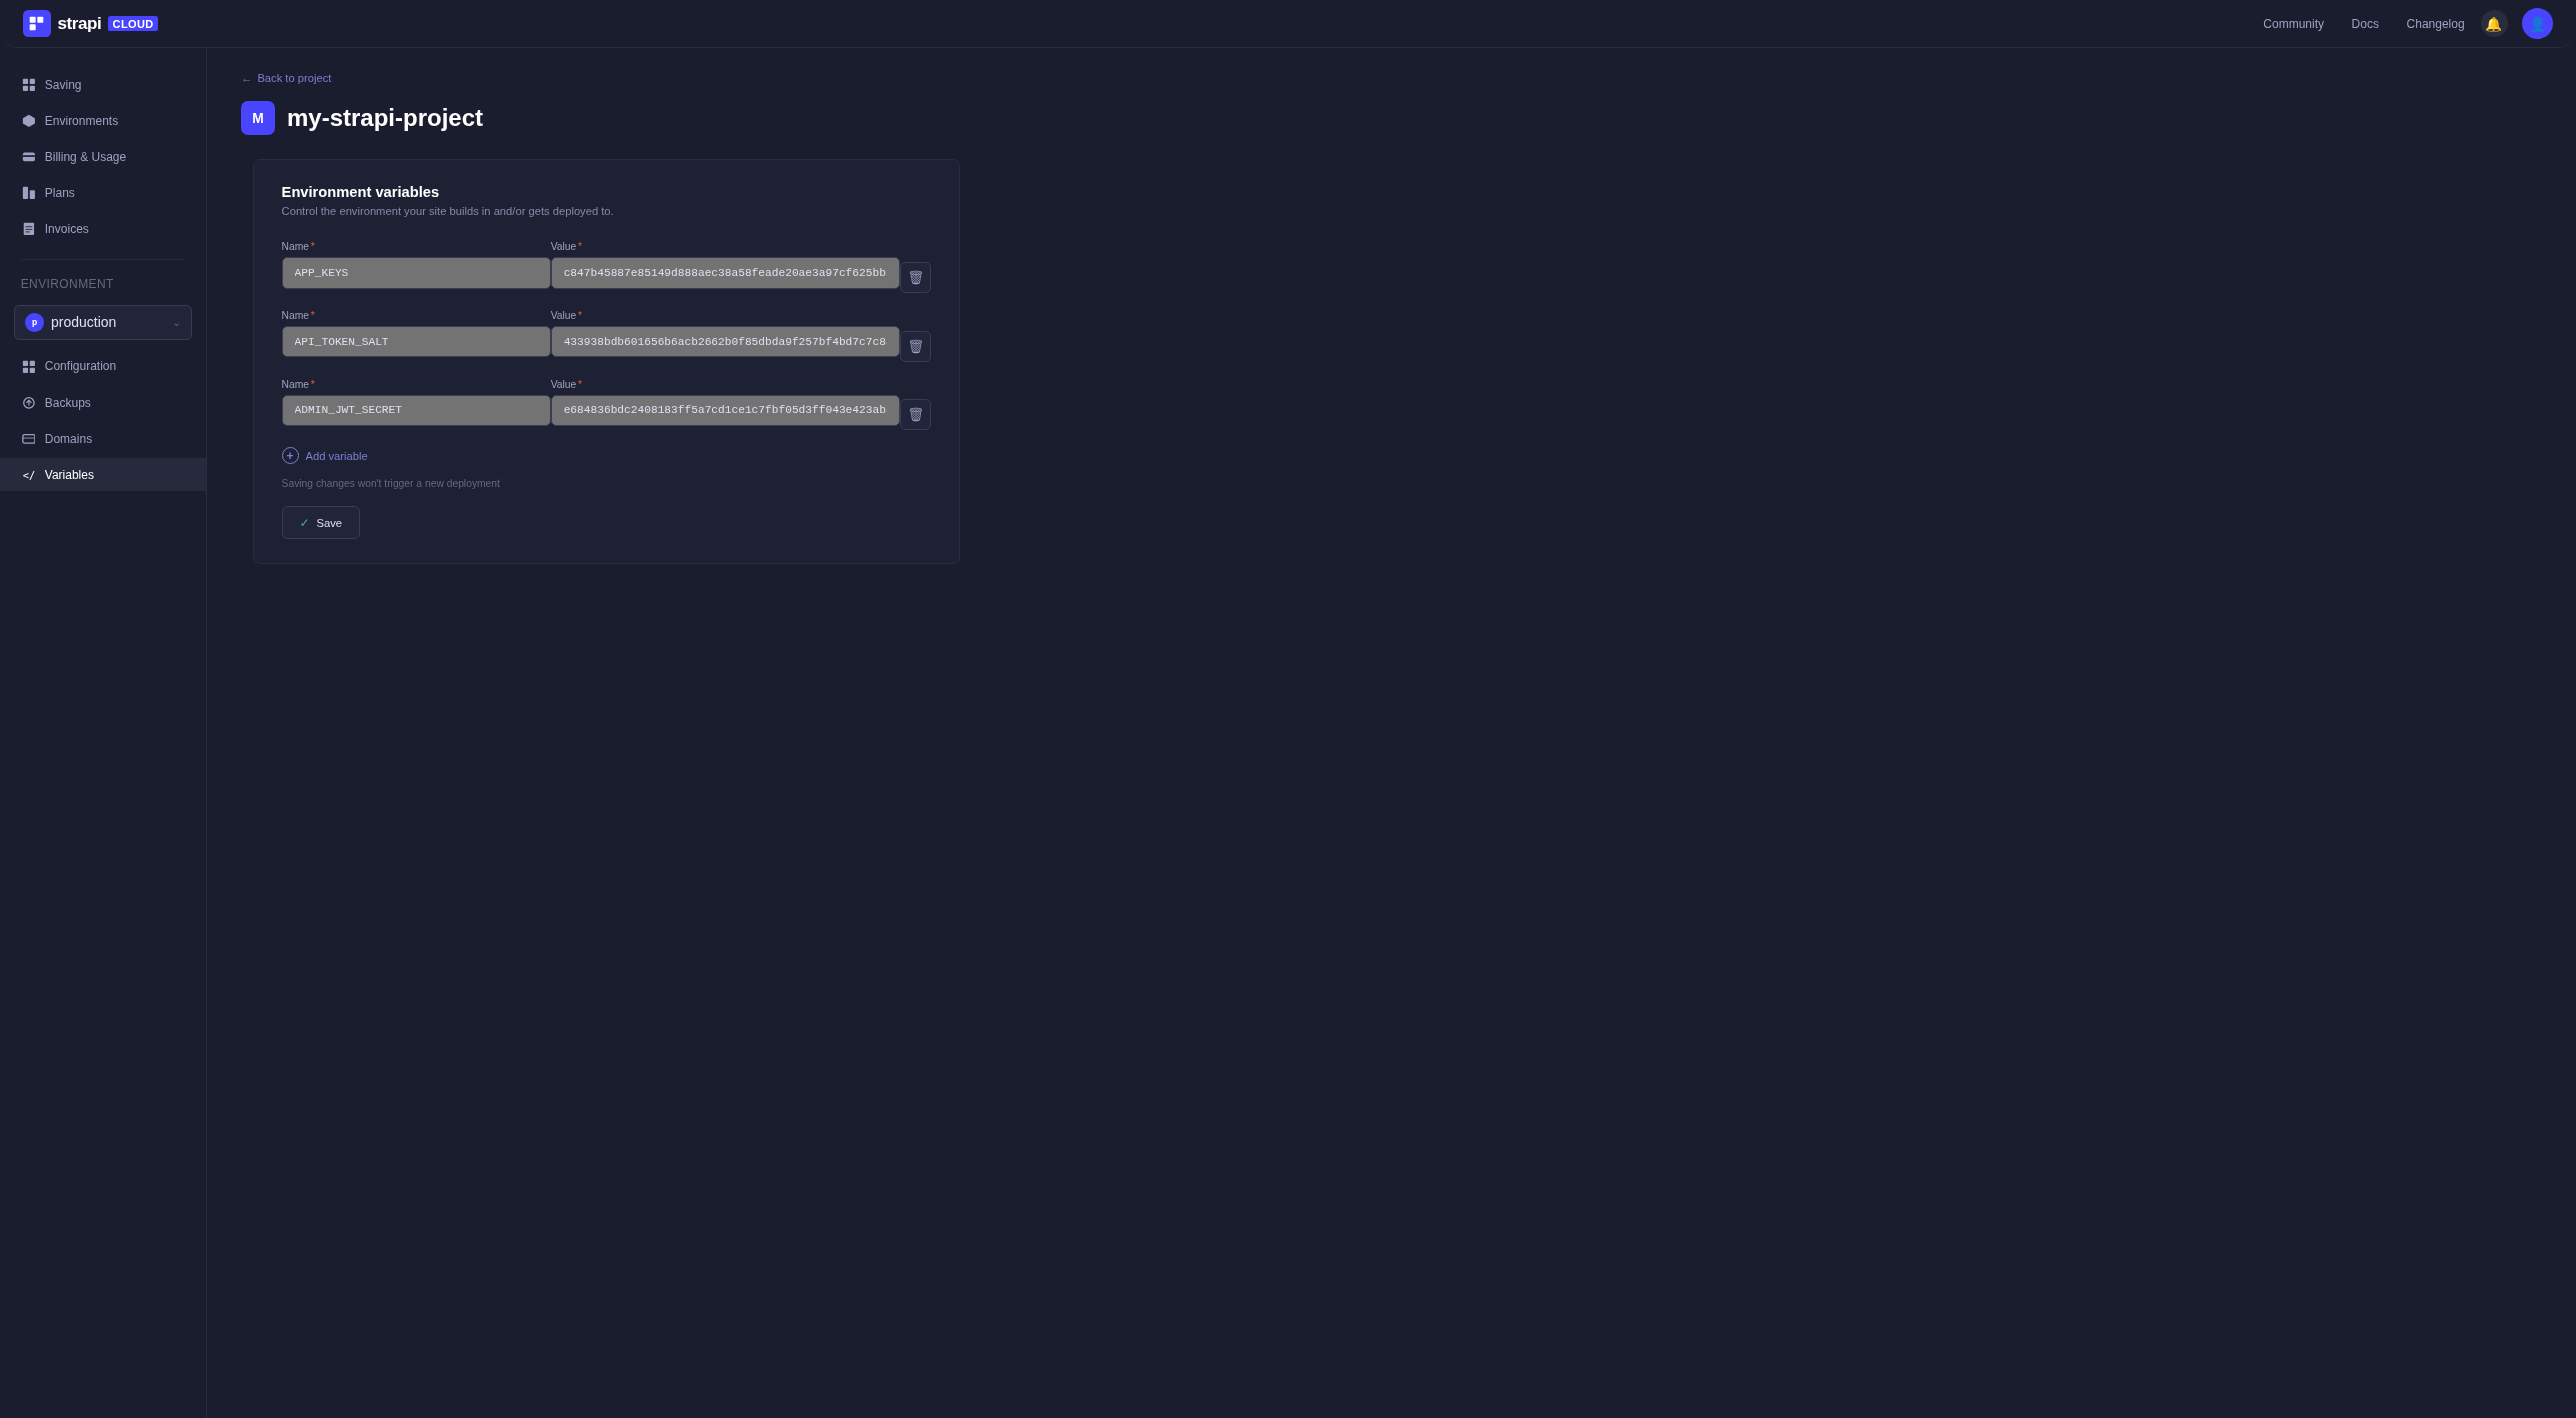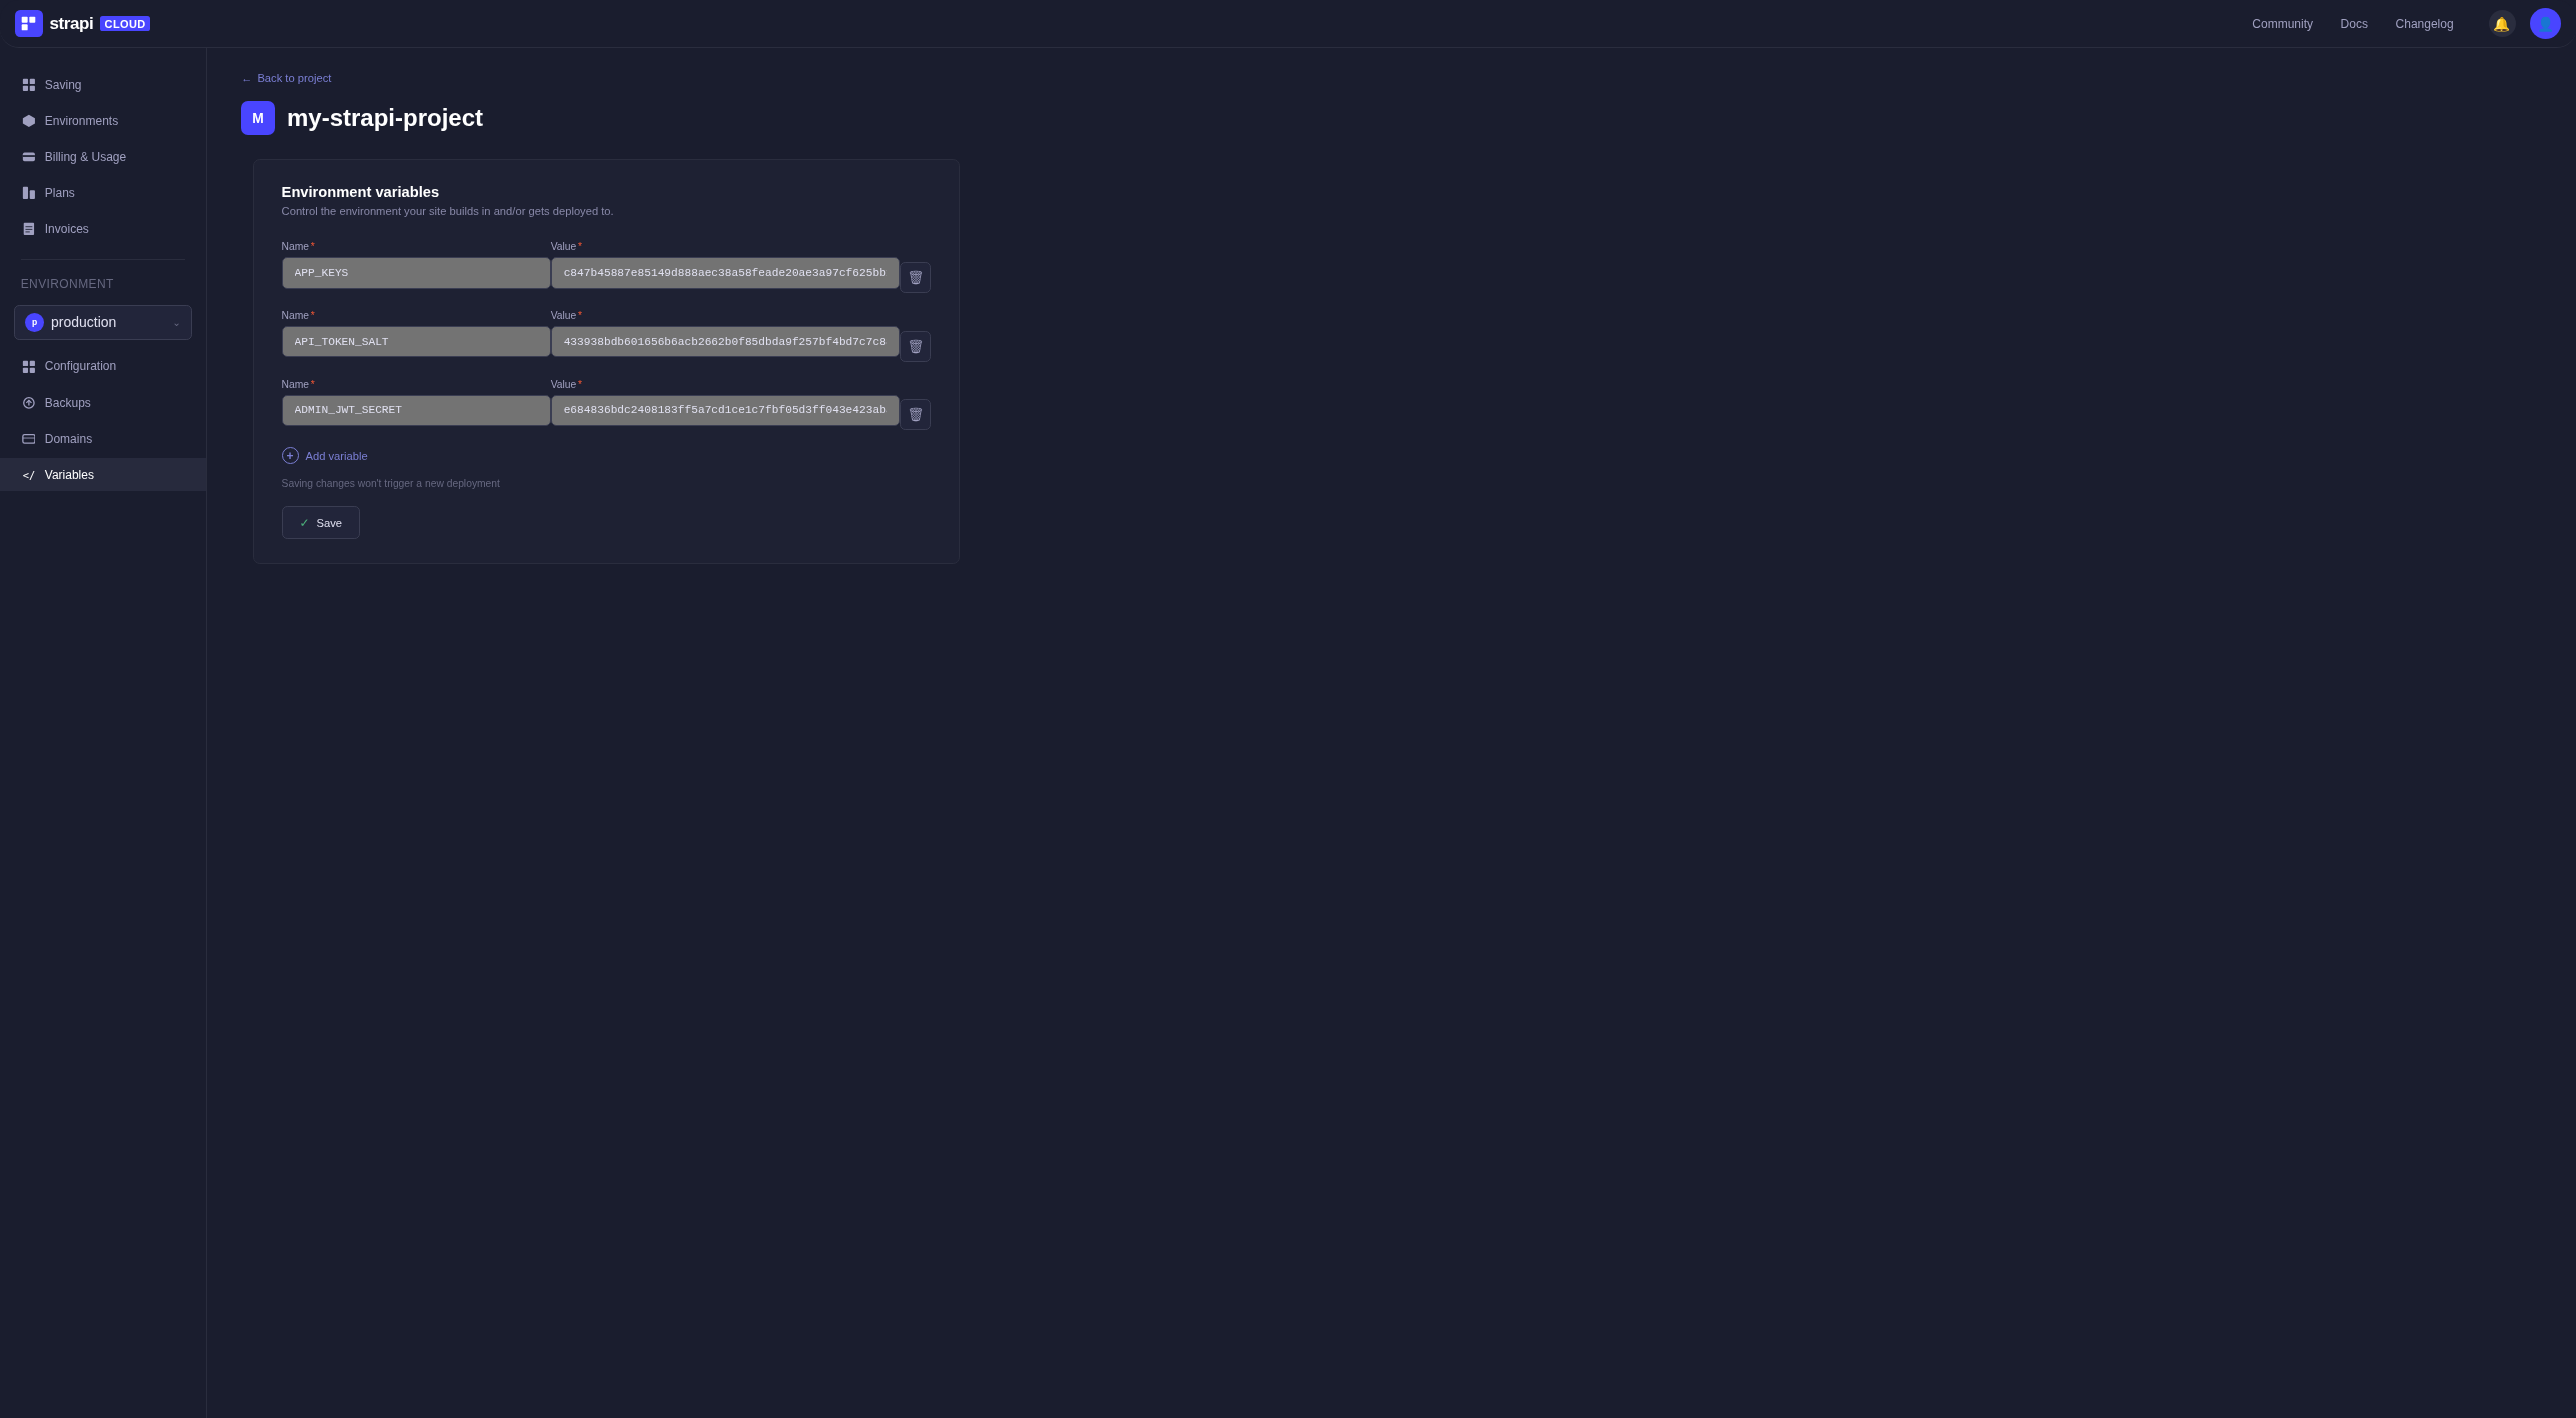--- a/index.html
+++ b/index.html
@@ -11,21 +11,21 @@
       min-height: 100vh;
     }
 
     
     .topnav {
       display: flex;
       align-items: center;
       justify-content: space-between;
       background-color: #1a1d2e;
       border-bottom: 0.9px solid #2a2d3e;
-      padding: 0 15px;
+      padding: 0 23px;
       height: 48px;
       border-radius: 19px;
     }
     .topnav-left {
       display: flex;
       align-items: center;
       gap: 6.9px;
     }
     .logo-icon {
       width: 27.6px;
@@ -49,21 +49,21 @@
       font-size: 11px;
       font-weight: 700;
       padding: 1.7px 4.3px;
       border-radius: 2.6px;
       text-transform: uppercase;
       letter-spacing: 0.4px;
     }
     .topnav-right {
       display: flex;
       align-items: center;
-      gap: 35px;
+      gap: 16px;
     }
     .topnav-links {
       display: flex;
       gap: 27.6px;
     }
     .topnav-link {
       color: #a0a0c0;
       text-decoration: none;
       font-size: 12px;
       cursor: pointer;

